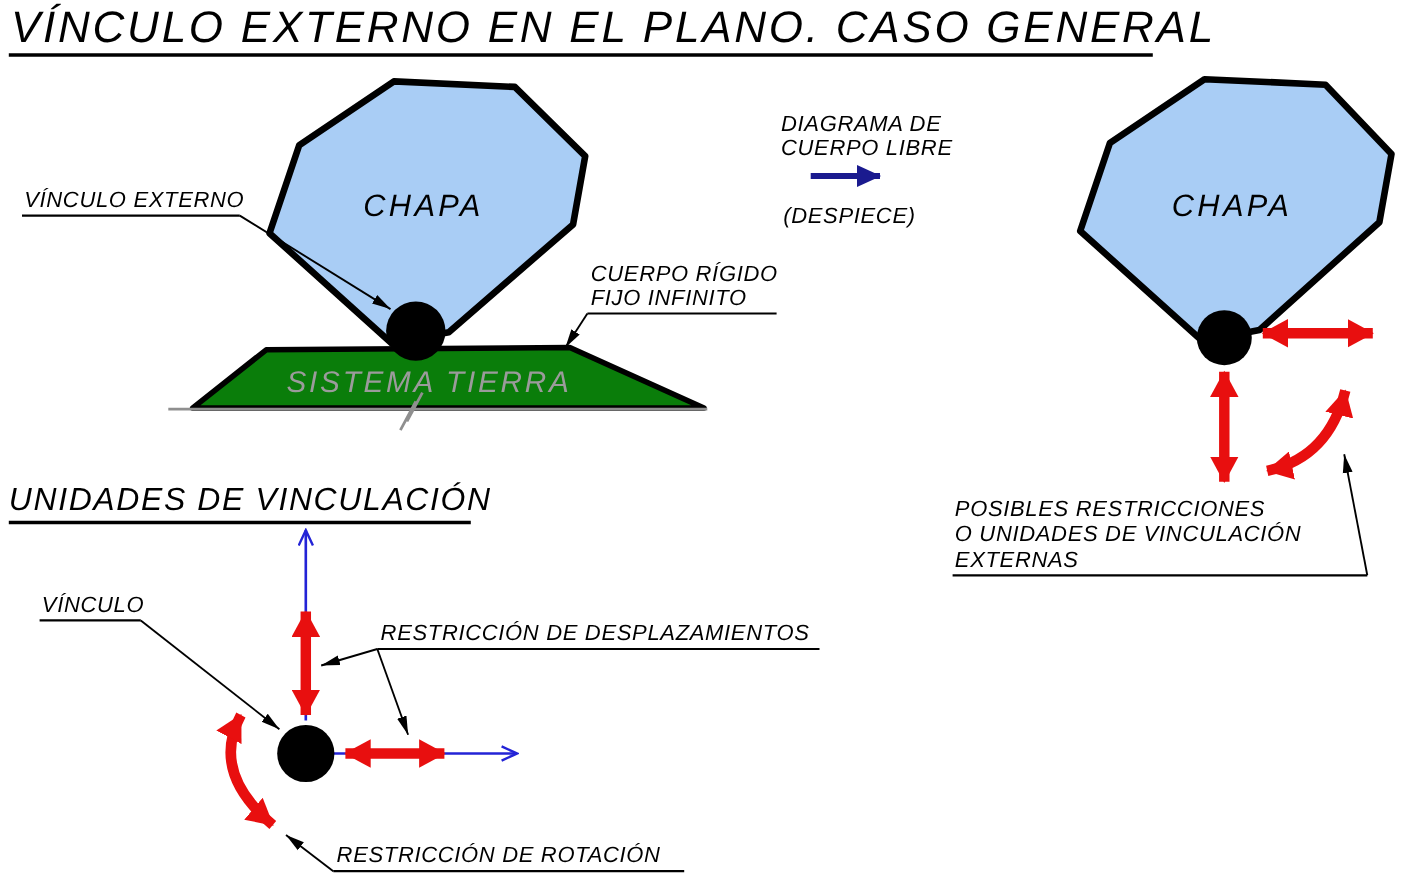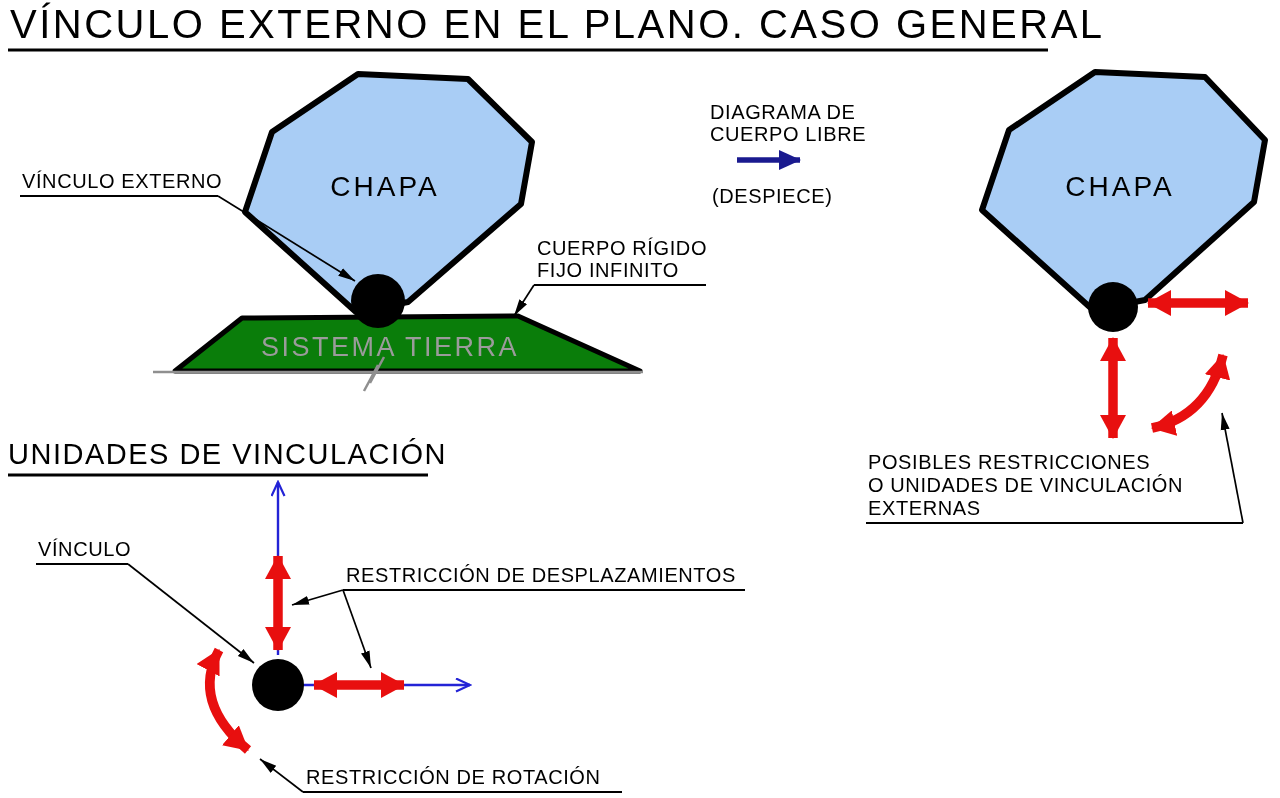--- a/index.html
+++ b/index.html
@@ -4,21 +4,21 @@
 <style>
   html, body {
     margin: 0;
     padding: 0;
     background: #ffffff;
     width: 1280px;
     height: 798px;
     overflow: hidden;
     font-family: "Liberation Sans", "DejaVu Sans", sans-serif;
   }
-  #stage { position: relative; width: 1132px; height: 798px; }
+  #stage { position: relative; width: 1132px; height: 798px; font-style: italic; }
   svg { display: block; }
   text {
     font-family: "Liberation Sans", "DejaVu Sans", sans-serif;
     fill: #000000;
   }
   .title-t  { font-size: 40px; letter-spacing: 2.5px; }
   .h2-t     { font-size: 29px; letter-spacing: 1.5px; }
   .lbl-t    { font-size: 20px; letter-spacing: 0.6px; }
   .big-t    { font-size: 28px; letter-spacing: 3px; }
   .tierra-t { font-size: 27px; letter-spacing: 2.5px; fill: #9b9b9b; }

